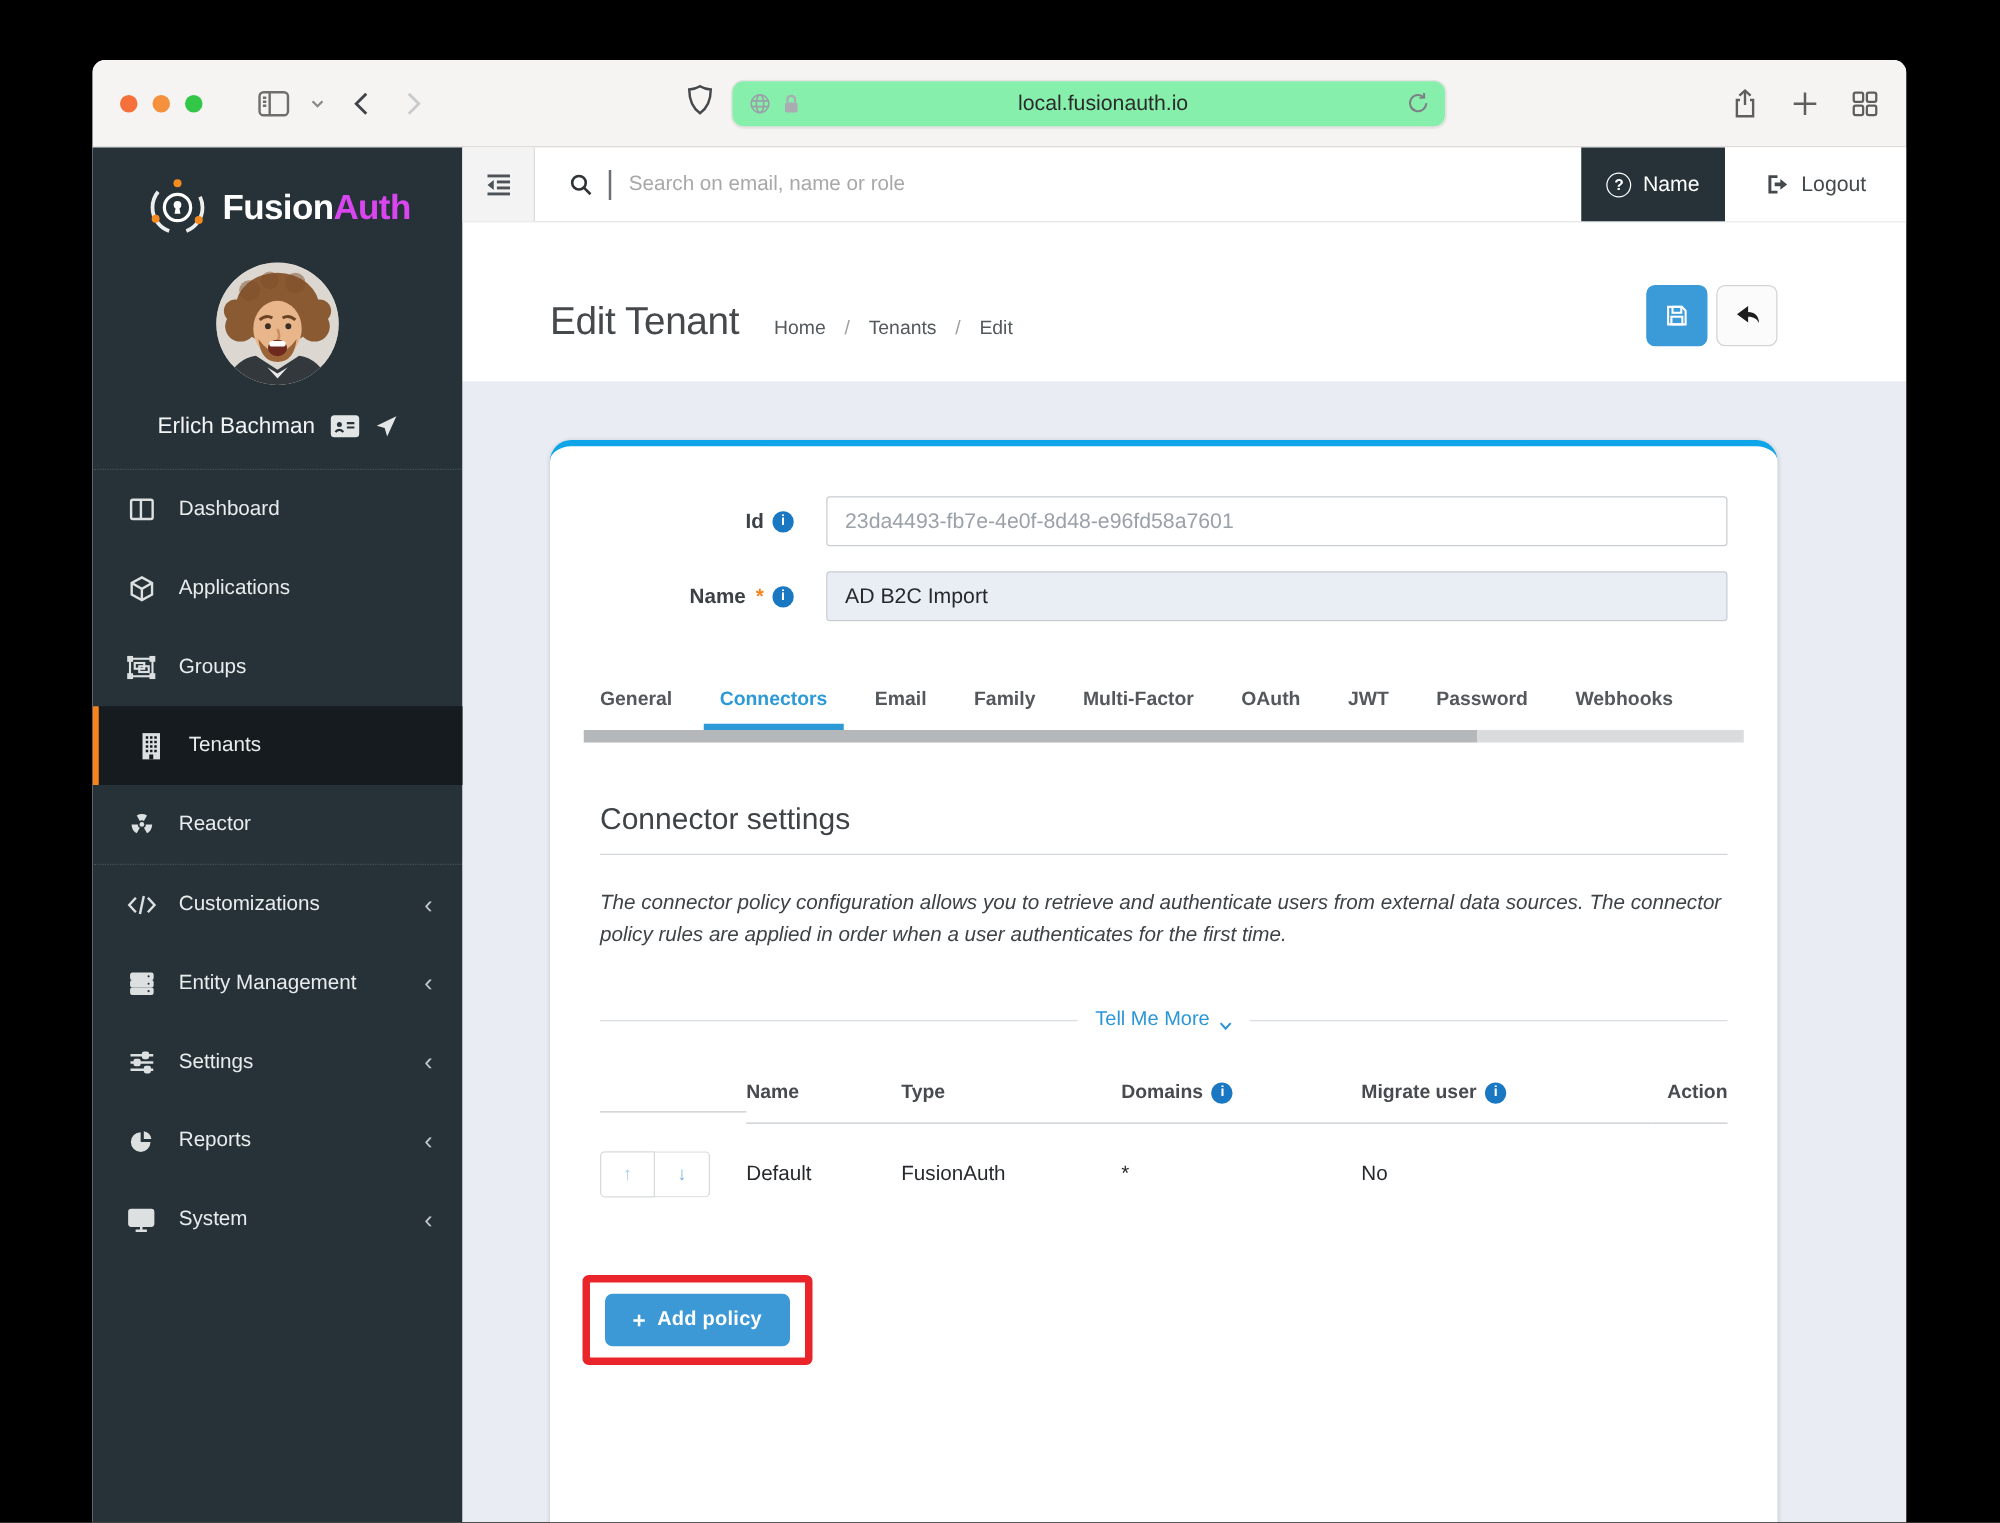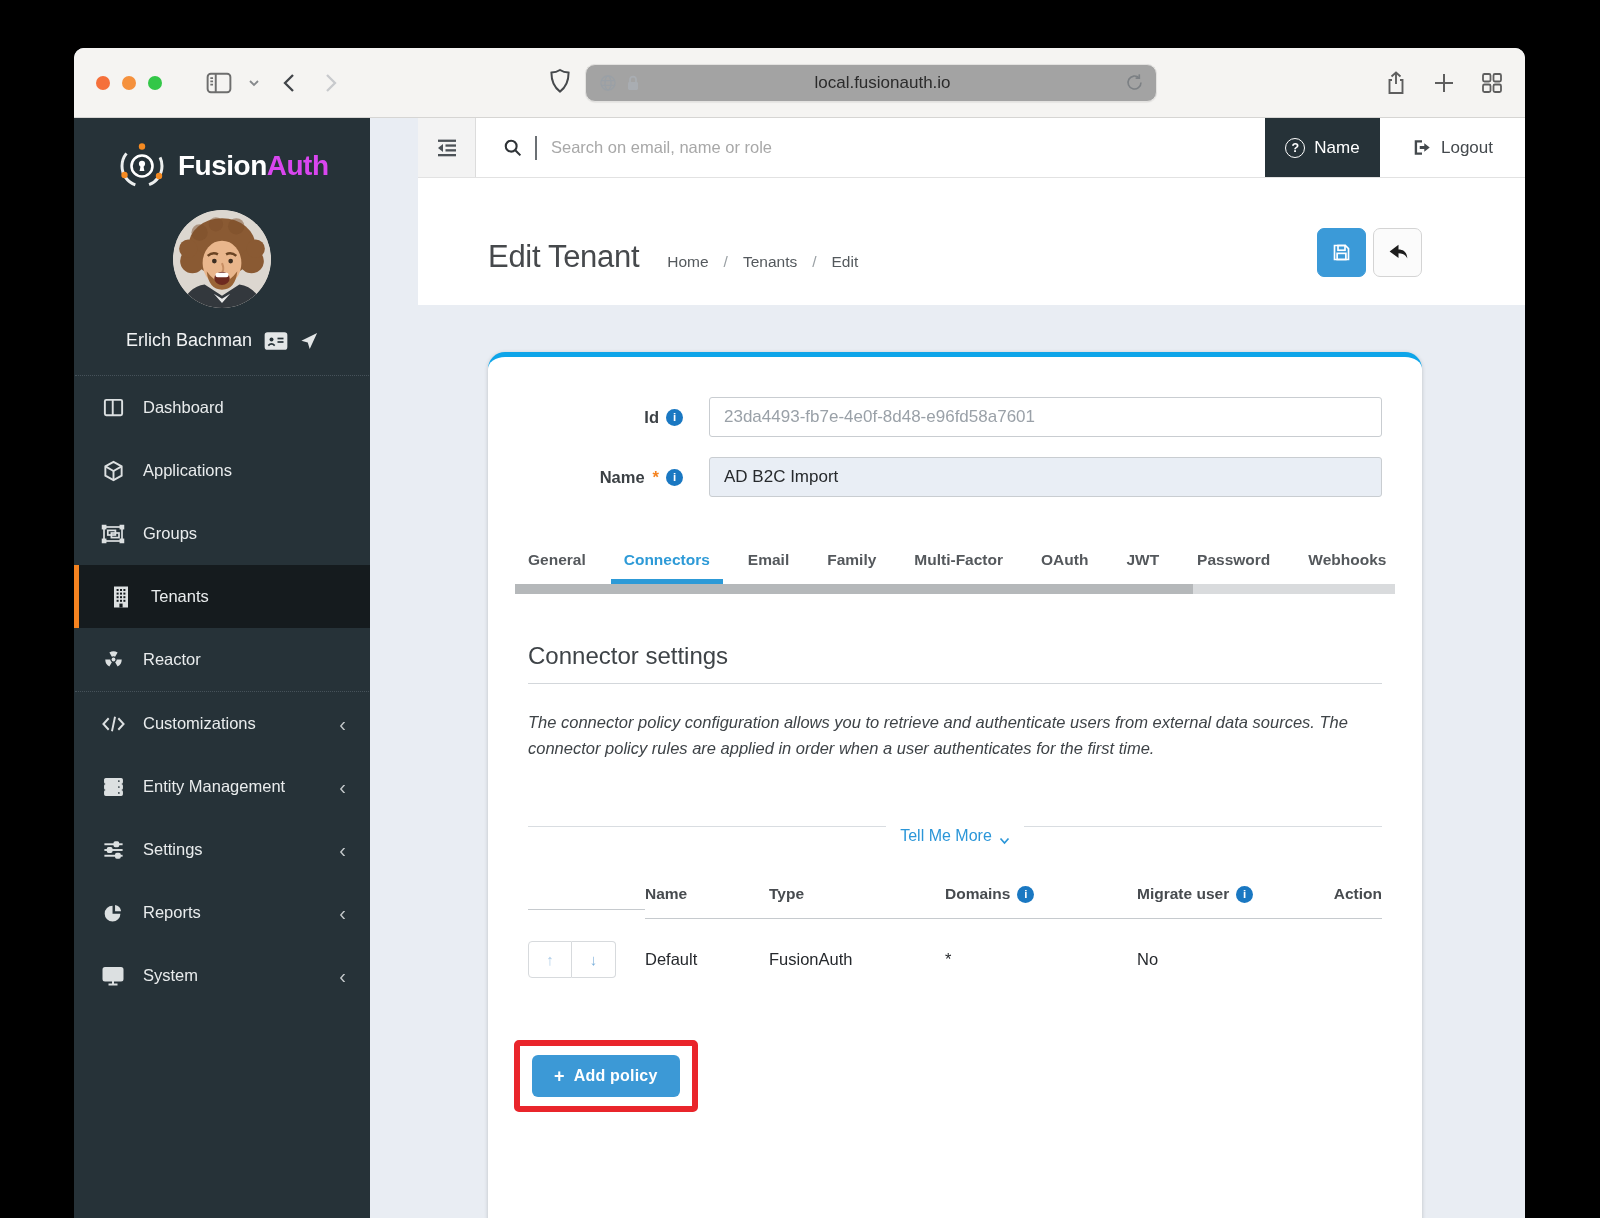--- a/index.html
+++ b/index.html
@@ -7,28 +7,28 @@
   .screen{position:relative;width:1600px;height:1218px;background:#000;overflow:hidden;}
   .window{position:absolute;left:74px;top:48px;width:1451px;height:1170px;border-radius:10px 10px 0 0;overflow:hidden;background:#e9edf3;display:flex;flex-direction:column;}
 
   
   .titlebar{height:70px;background:#f5f4f2;border-bottom:1px solid #d6d5d3;display:flex;align-items:center;padding:0 22px;flex-shrink:0;}
   .traffic{display:flex;gap:12px;margin-right:36px;}
   .tl{width:14px;height:14px;border-radius:50%;}
   .tl.red{background:#f5703b;} .tl.yellow{background:#f5913d;} .tl.green{background:#33c748;}
   .tb-ic{display:flex;align-items:center;justify-content:center;margin:0 8px;}
   .urlzone{flex:1;display:flex;align-items:center;justify-content:center;gap:14px;}
-  .urlbar{width:572px;height:38px;background:#a3a3a3;border:1px solid #e3e2e0;border-radius:10px;display:flex;align-items:center;padding:0 12px;box-shadow:0 0.5px 1px rgba(0,0,0,.06);}
+  .urlbar{width:572px;height:38px;background:#86efac;border:1px solid #e3e2e0;border-radius:10px;display:flex;align-items:center;padding:0 12px;box-shadow:0 0.5px 1px rgba(0,0,0,.06);}
   .urlbar .mid{flex:1;text-align:center;font-size:17px;color:#2b2b2b;}
   .tb-right{display:flex;align-items:center;gap:26px;margin-left:26px;}
 
   
   .app{flex:1;display:flex;min-height:0;}
   .sidebar{width:296px;background:#263238;flex-shrink:0;display:flex;flex-direction:column;color:#e9eced;}
-  .main{flex:1;display:flex;flex-direction:column;min-width:0;padding-left:48px;}
+  .main{flex:1;display:flex;flex-direction:column;min-width:0;}
 
   
   .brand{display:flex;align-items:center;gap:12px;padding:24px 0 0 44px;}
   .brand-text{font-size:28px;font-weight:bold;letter-spacing:-0.5px;}
   .brand-text .b1{color:#fff;} .brand-text .b2{color:#d946ef;}
   .avatar-wrap{display:flex;justify-content:center;margin-top:20px;}
   .avatar{width:98px;height:98px;border-radius:50%;overflow:hidden;background:#dcd7d0;}
   .userline{display:flex;align-items:center;justify-content:center;gap:12px;margin:22px 0 24px;}
   .username{font-size:18px;color:#f2f4f5;}
   .nav-divider{border-top:1px dotted #46525a;margin:0 1px;}
@@ -78,21 +78,21 @@
   .tab.active{color:#2d9ad7;}
   .tab.active::after{content:'';position:absolute;left:0;right:0;bottom:0;height:5px;background:#2d9ad7;}
   .tab-scrollbar{height:10px;margin:0 -13px 0 -13px;display:flex;}
   .tab-scrollbar .thumb{width:77%;background:#b5b8ba;}
   .tab-scrollbar .track{flex:1;background:#d9dbdd;}
 
   .sec-heading{margin-top:48px;font-size:24px;color:#3e4347;padding-bottom:13px;border-bottom:1px solid #d3d7db;}
   .sec-desc{margin-top:26px;font-size:16.5px;font-style:italic;color:#3e4347;line-height:1.55;}
   .tellmore{margin-top:46px;display:flex;align-items:center;gap:14px;}
   .tellmore .line{flex:1;border-top:1px solid #d9dde1;}
-  .tellmore .tlink{color:#2b96d8;font-size:16px;display:flex;align-items:flex-end;gap:7px;cursor:pointer;white-space:nowrap;margin-top:20px;}
+  .tellmore .tlink{color:#2b96d8;font-size:16px;display:flex;align-items:flex-end;gap:7px;cursor:pointer;white-space:nowrap;}
 
   .ctable{display:grid;grid-template-columns:117px 124px 176px 192px 1fr 60px;margin-top:26px;align-items:center;}
   .th{font-size:15.5px;font-weight:bold;color:#474b4f;padding:14px 0 15px;border-bottom:1px solid #c6cace;display:flex;align-items:center;gap:7px;}
   .th.right{justify-content:flex-end;}
   .td{font-size:16.5px;color:#26292d;padding:22px 0;}
   .move-group{display:flex;}
   .move-btn{width:44px;height:37px;background:#fff;border:1px solid #d7dadd;display:flex;align-items:center;justify-content:center;font-size:15px;cursor:pointer;}
   .move-btn.up{border-radius:4px 0 0 4px;color:#aecde8;}
   .move-btn.down{border-radius:0 4px 4px 0;border-left:none;color:#7fb2dc;}
 

